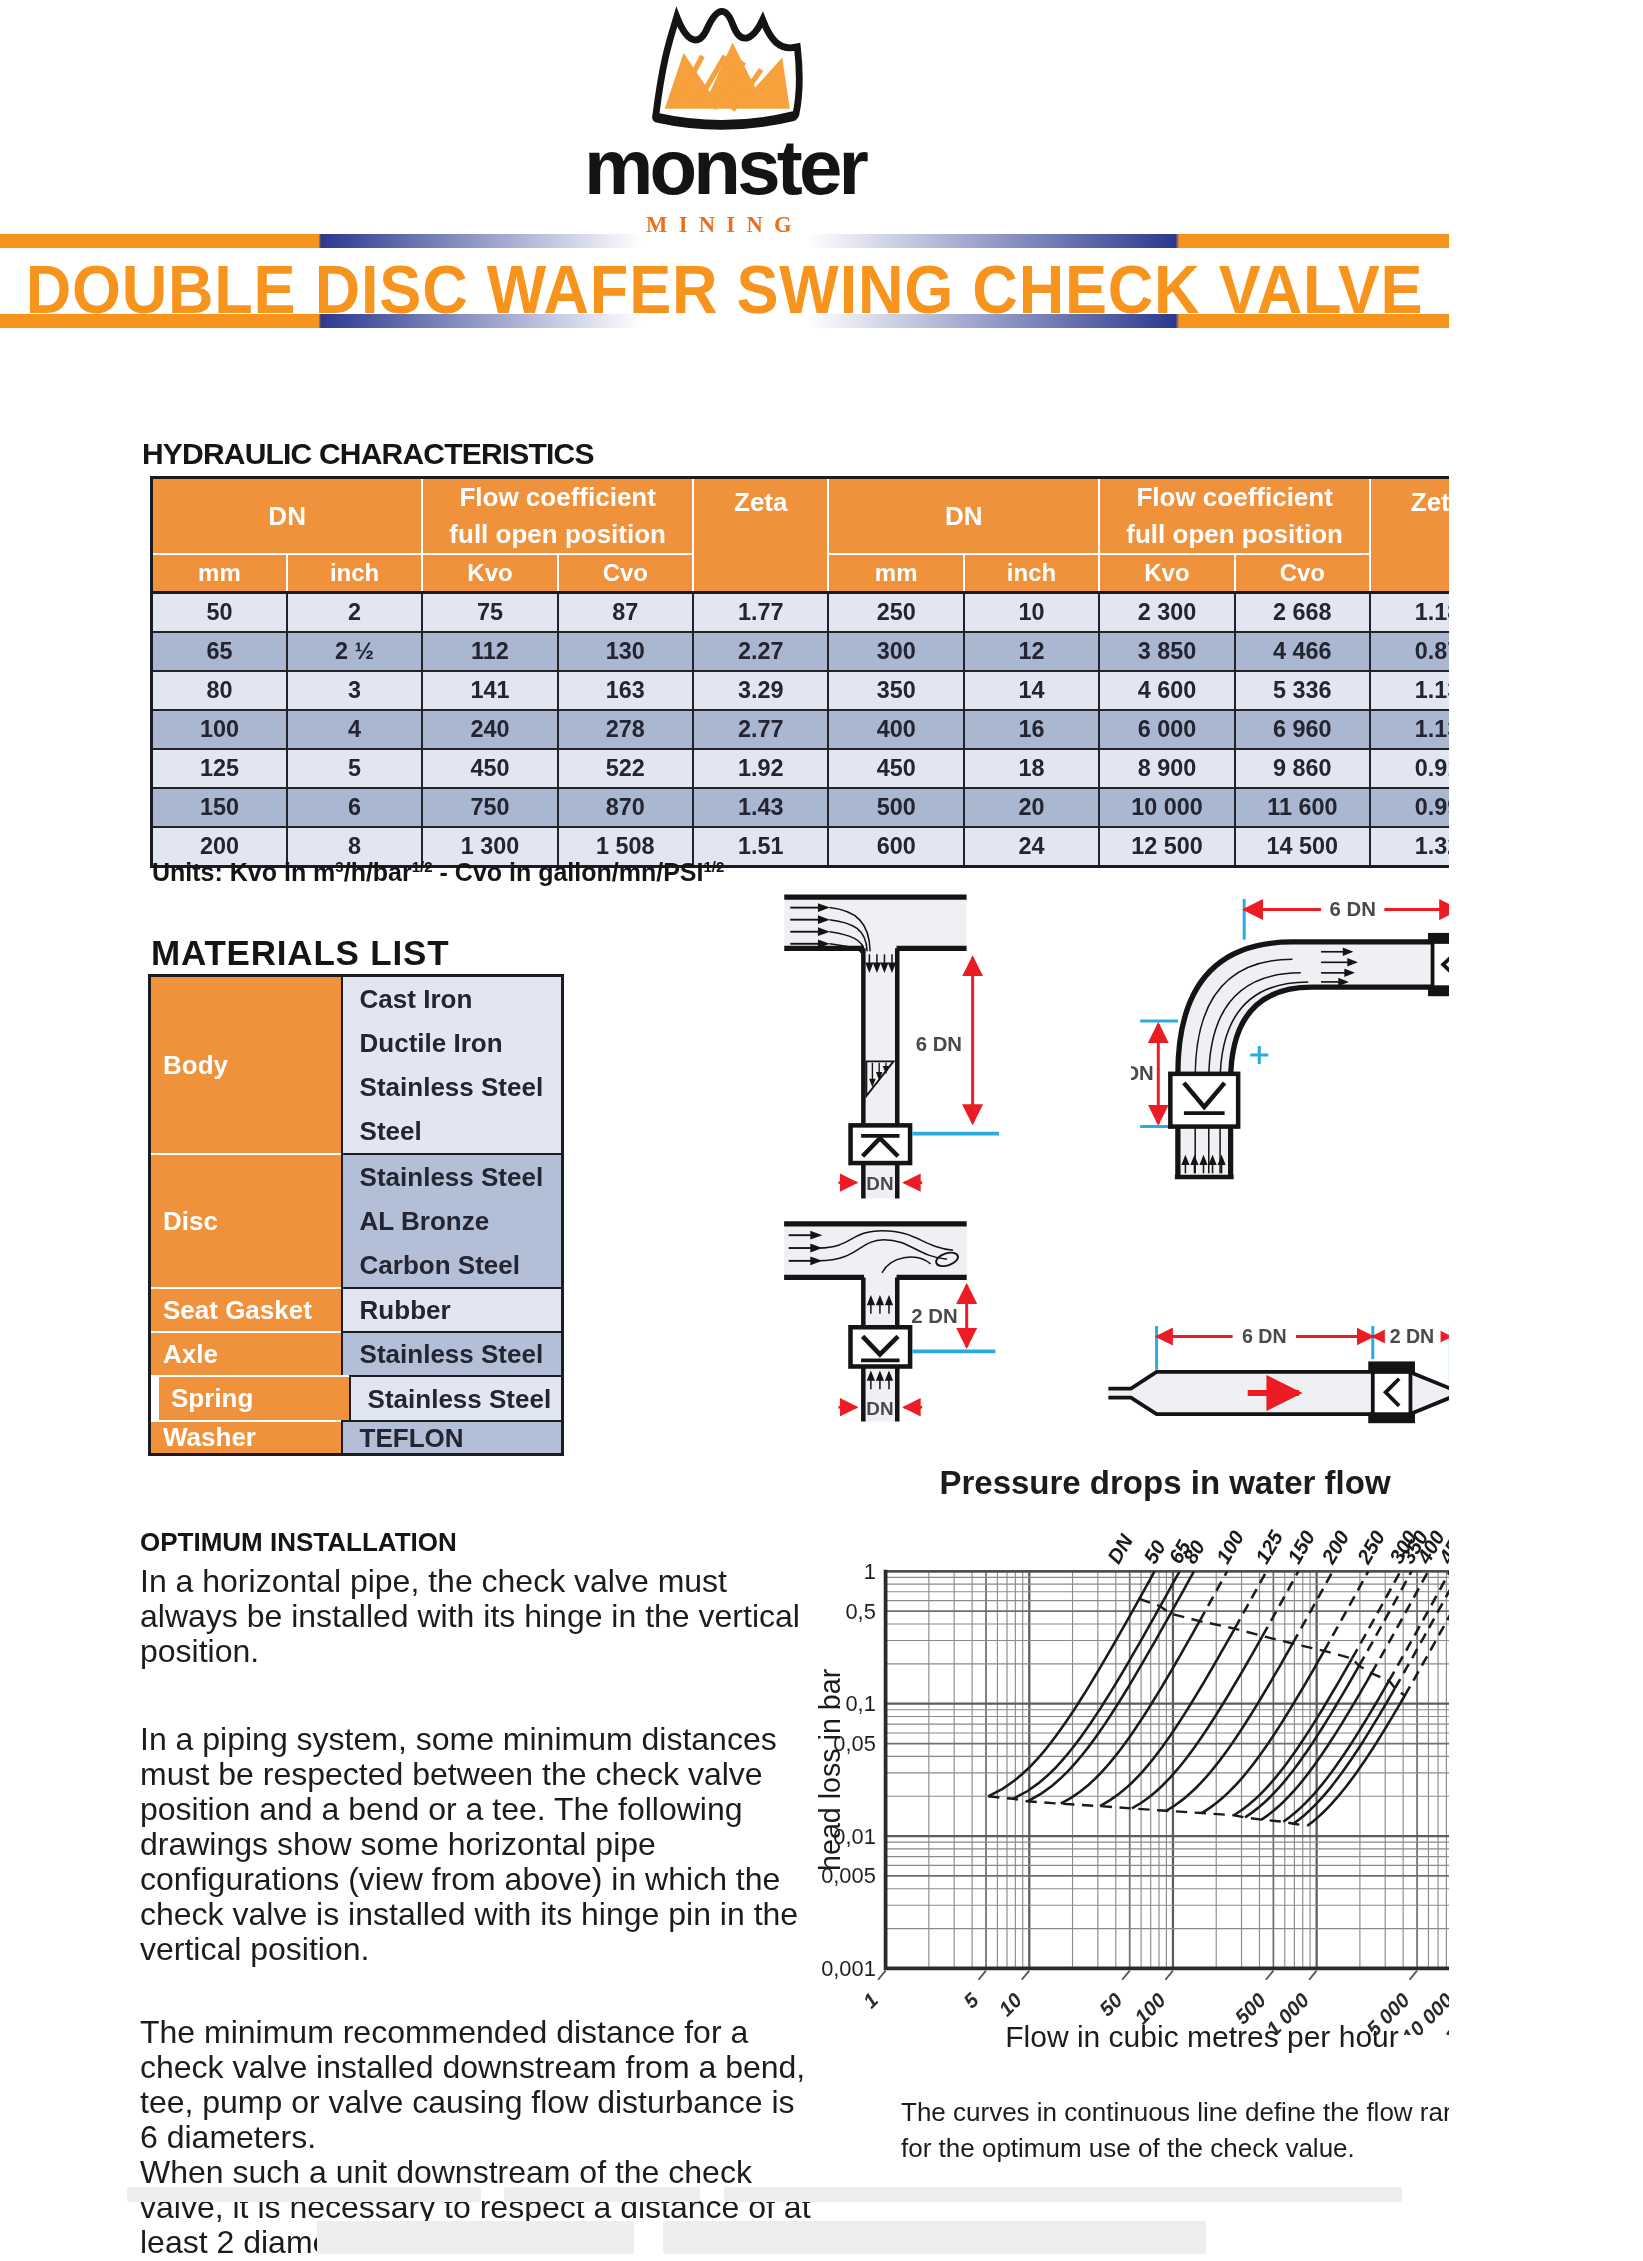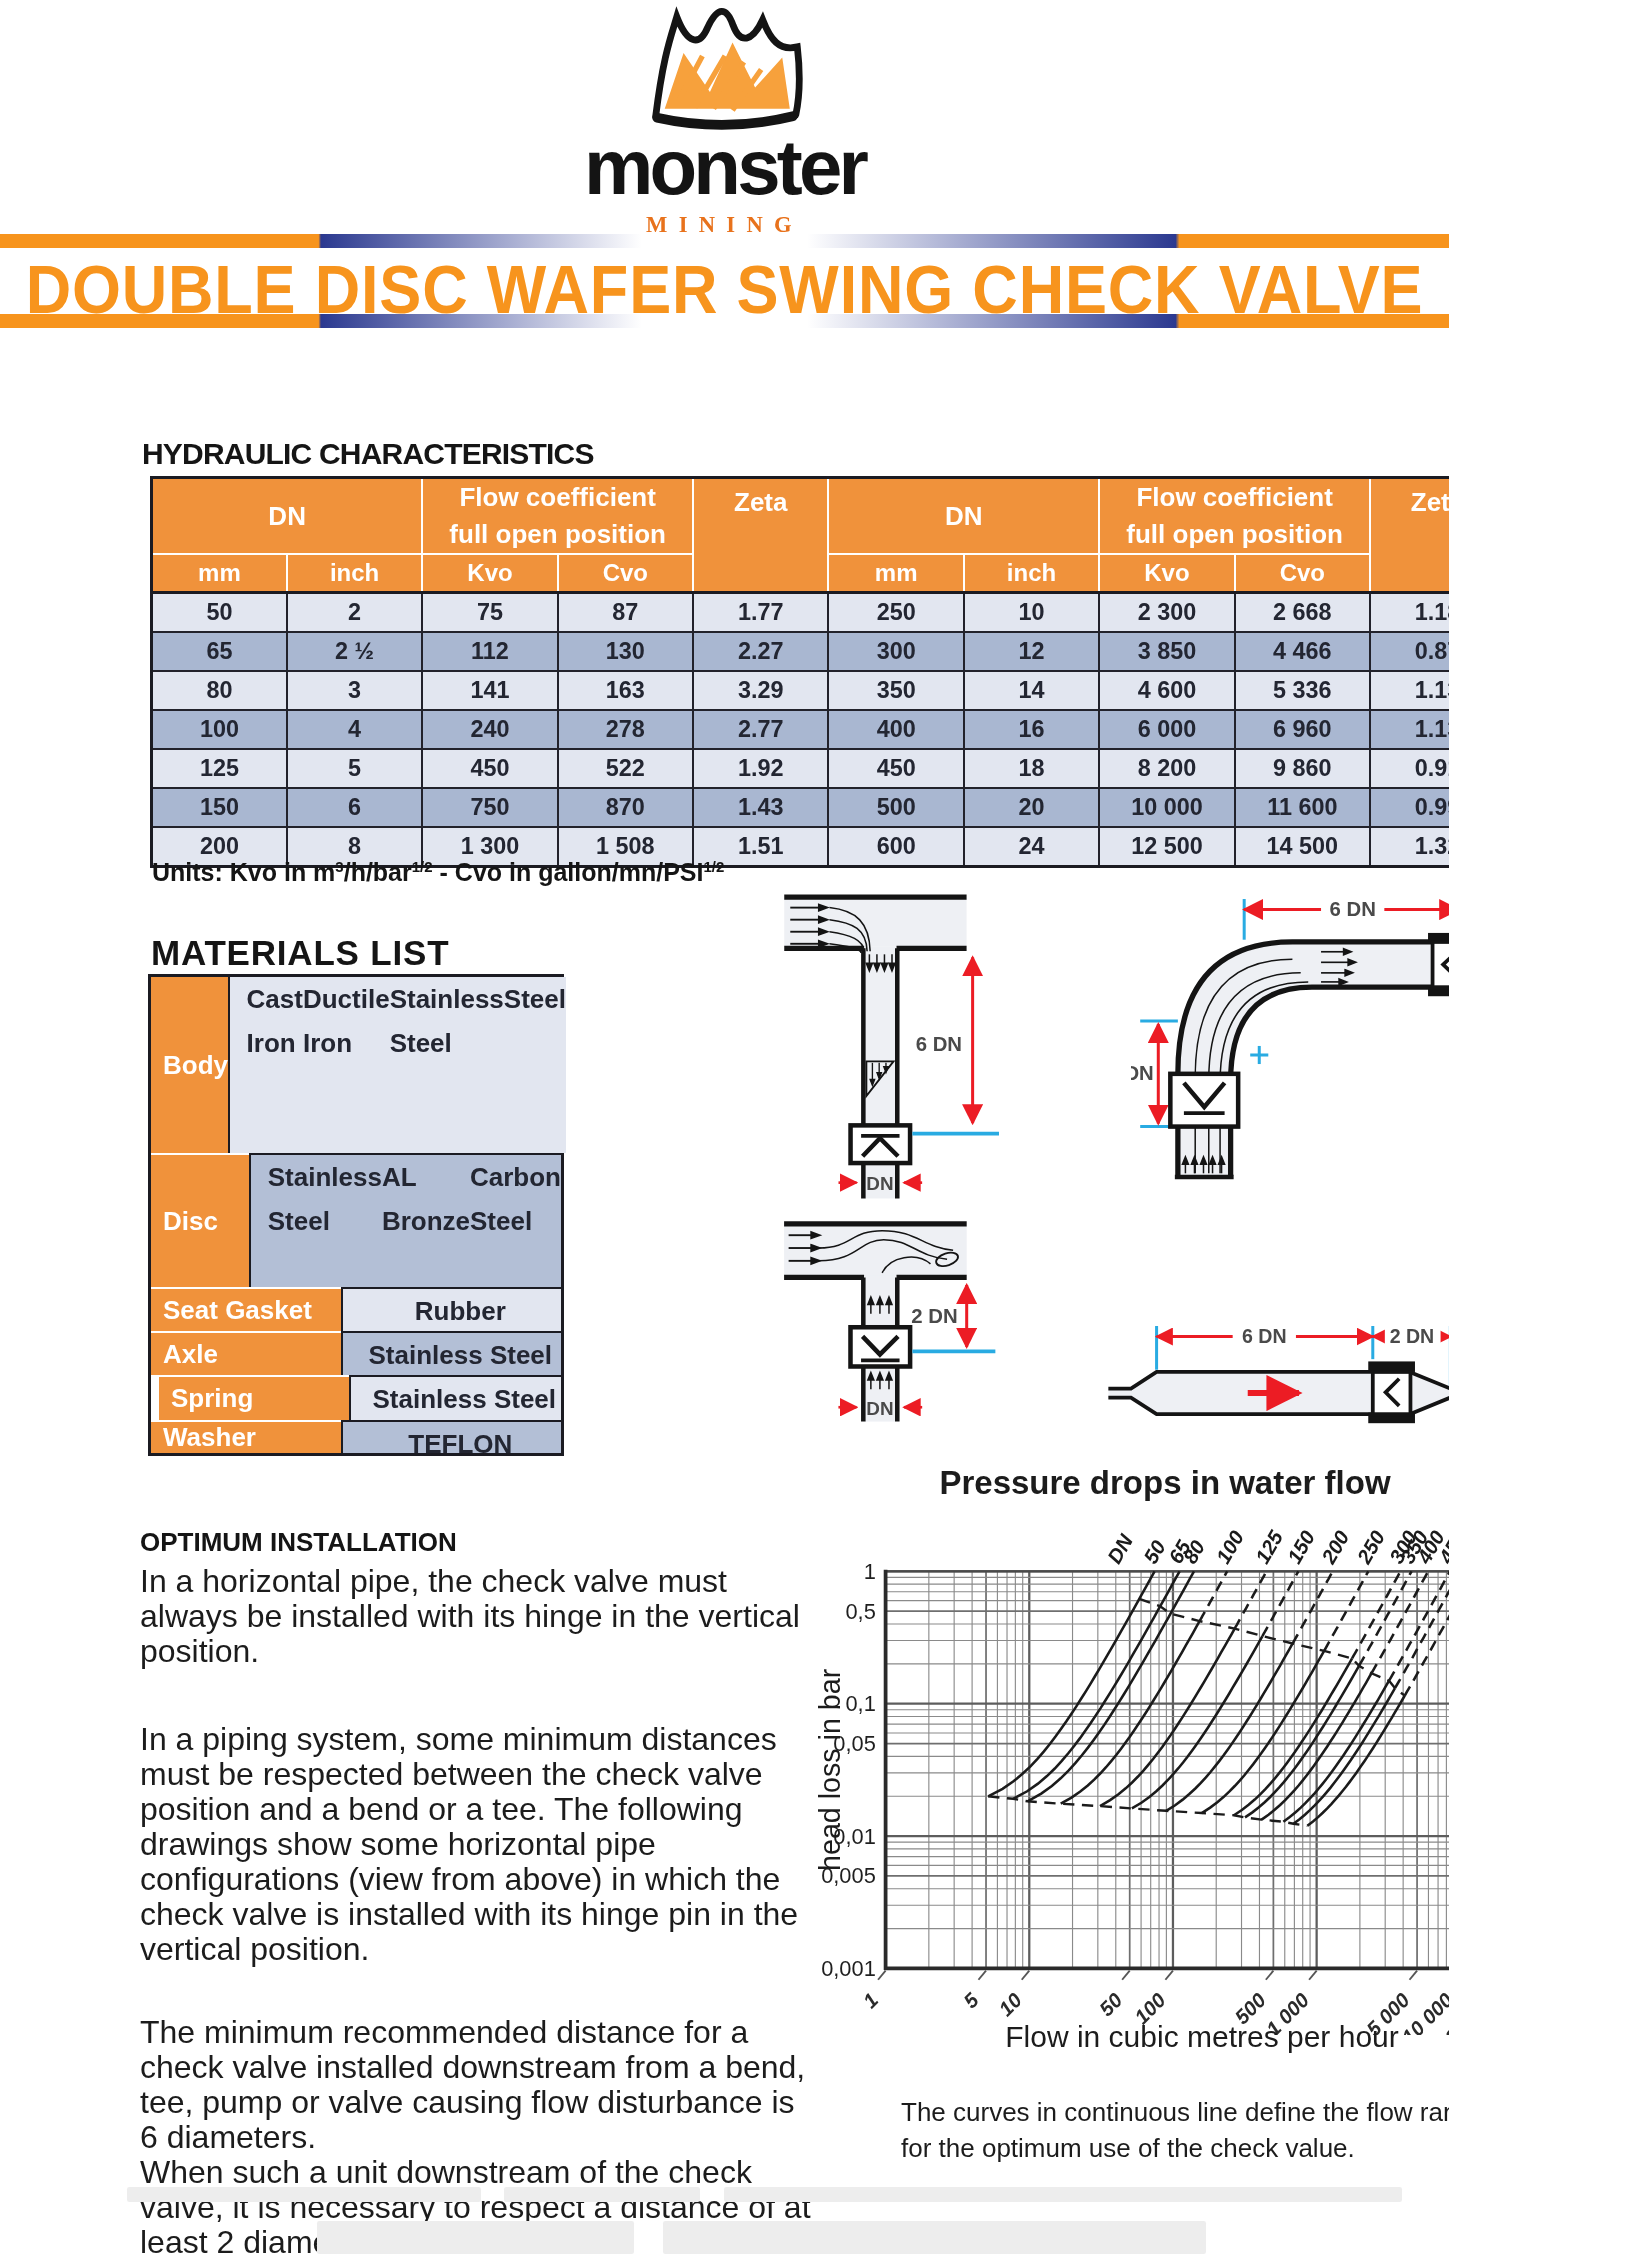--- a/index.html
+++ b/index.html
@@ -39,21 +39,21 @@
 
   .units{position:absolute;left:152px;top:858px;font-size:25px;font-weight:bold;color:#151515;}
   .units sup{font-size:60%;vertical-align:super;}
 
   
   #mat{position:absolute;left:148px;top:974px;width:416px;border:3px solid #1b1b22;box-sizing:border-box;}
   .mat-row{display:flex;}
   .mat-part{width:190px;background:#F0923B;color:#fff;font-weight:bold;font-size:26px;
             display:flex;align-items:center;padding-left:12px;box-sizing:border-box;}
   .mat-vals{flex:1;border-left:2.3px solid #1b1b22;font-weight:bold;font-size:26px;color:#232632;
-            display:flex;flex-direction:row;justify-content:center;padding-left:16.6px;box-sizing:border-box;}
+            display:flex;flex-direction:column;justify-content:center;padding-left:16.6px;box-sizing:border-box;}
   .mat-vals div{line-height:44px;}
   .mat-row + .mat-row .mat-part{border-top:2.3px solid #fff;}
   .mat-row + .mat-row .mat-vals{border-top:2.3px solid #1b1b22;}
   .mat-vals.light{background:#E2E6F0;}
   .mat-vals.dark{background:#B3BFD6;}
   .mat-note{position:absolute;left:127px;top:1468px;font-size:24px;font-weight:bold;color:#151515;}
 
   
   .install{position:absolute;left:140px;top:1527px;width:671px;}
   .install h3{margin:0;font-size:26px;font-weight:bold;color:#151515;}
@@ -184,21 +184,21 @@
           <td>1.13</td>
         </tr>
         <tr class="light">
           <td>125</td>
           <td>5</td>
           <td>450</td>
           <td>522</td>
           <td>1.92</td>
           <td>450</td>
           <td>18</td>
-          <td>8 200</td>
+          <td>8 900</td>
           <td>9 860</td>
           <td>0.91</td>
         </tr>
         <tr class="dark">
           <td>150</td>
           <td>6</td>
           <td>750</td>
           <td>870</td>
           <td>1.43</td>
           <td>500</td>

